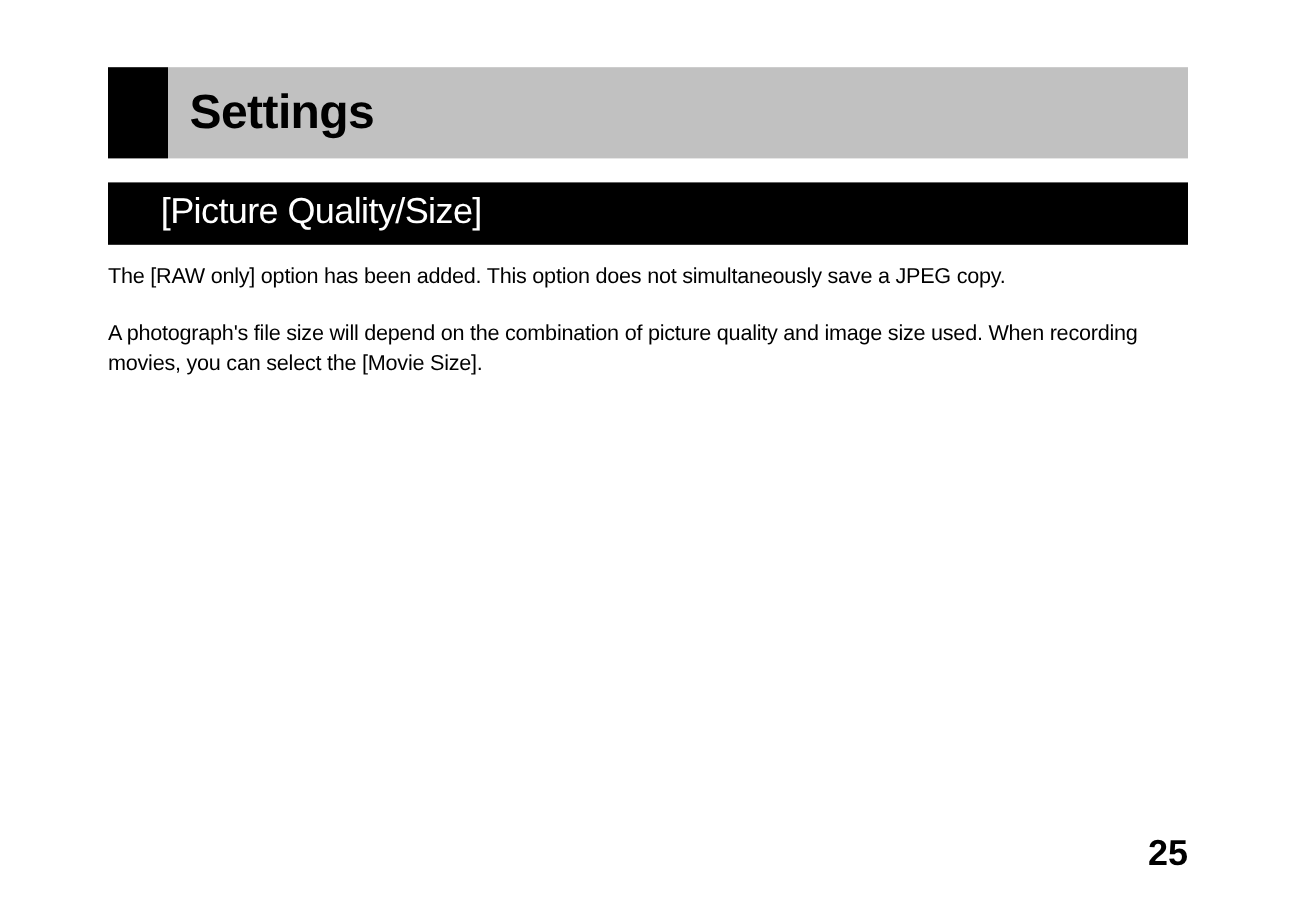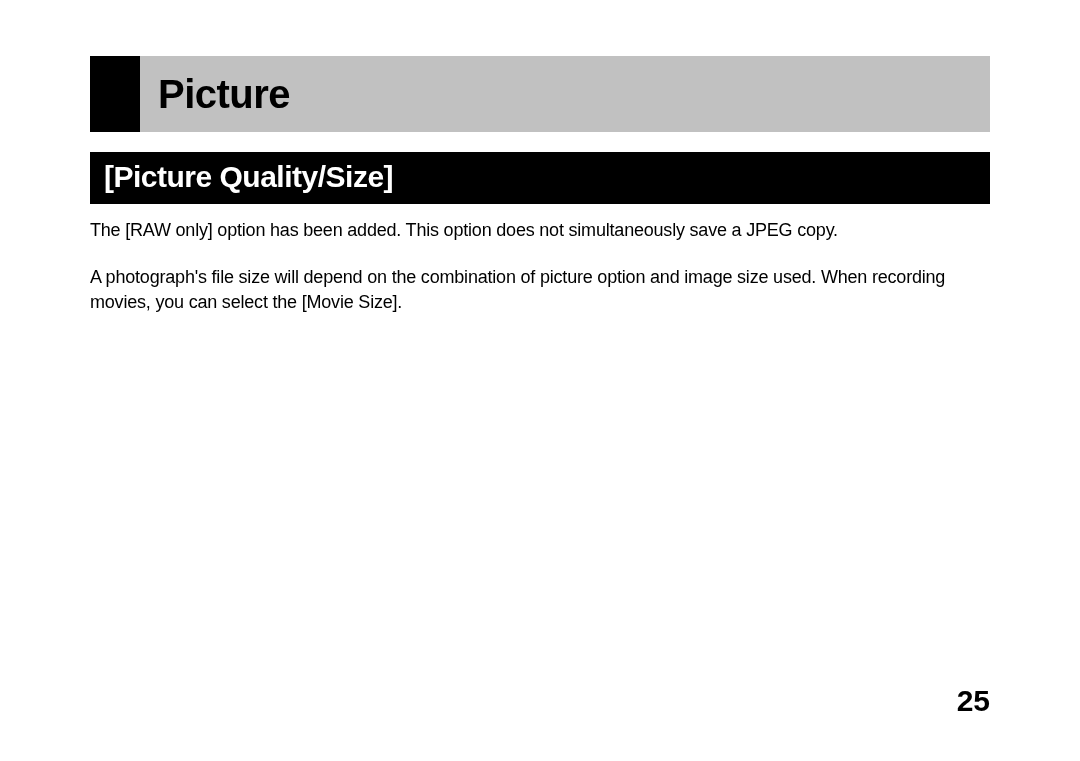--- a/index.html
+++ b/index.html
@@ -43,54 +43,55 @@
       color: #000000;
       letter-spacing: -0.5px;
     }
     .subheader-bar {
       background: #000000;
       padding: 8px 14px 10px 14px;
       margin-bottom: 14px;
     }
     .subheader-title {
       font-size: 30px;
-      font-weight: 700;
+      font-weight: 400;
       color: #ffffff;
       letter-spacing: -0.5px;
+      margin-left: 30px;
     }
     .body-text {
       font-size: 18px;
       line-height: 1.38;
       color: #000000;
       margin-bottom: 22px;
       letter-spacing: -0.2px;
     }
     .page-number {
       position: absolute;
-      bottom: 43px;
+      bottom: 32px;
       right: 90px;
       font-size: 30px;
       font-weight: 700;
       color: #000000;
     }
   </style>
 </head>
 <body>
 
 <div class="page">
 
   <div class="header-bar">
     <div class="header-black"></div>
     <div class="header-gray">
-      <span class="header-title">Picture</span>
+      <span class="header-title">Settings</span>
     </div>
   </div>
 
   <div class="subheader-bar">
     <span class="subheader-title">[Picture Quality/Size]</span>
   </div>
 
   <p class="body-text">The [RAW only] option has been added. This option does not simultaneously save a JPEG copy.</p>
-  <p class="body-text">A photograph's file size will depend on the combination of picture option and image size used. When recording movies, you can select the [Movie Size].</p>
+  <p class="body-text">A photograph's file size will depend on the combination of picture quality and image size used. When recording movies, you can select the [Movie Size].</p>
 
   <div class="page-number">25</div>
 
 </div>
 
 </body></html>

